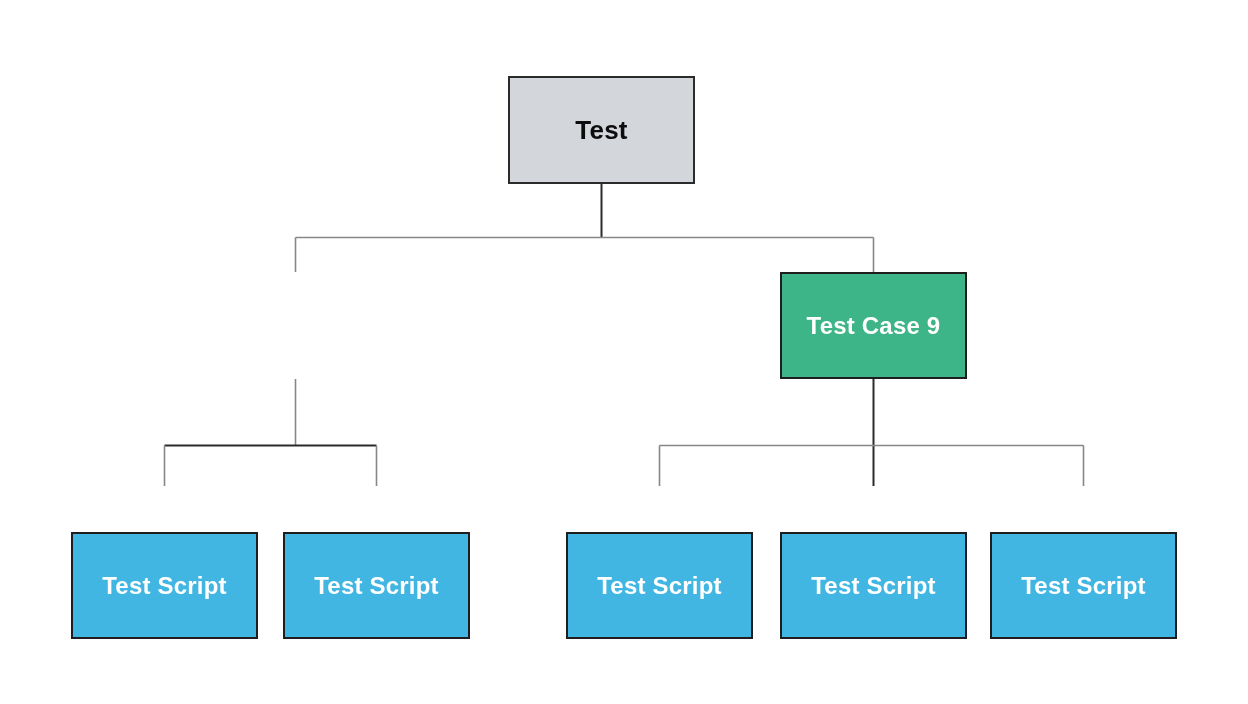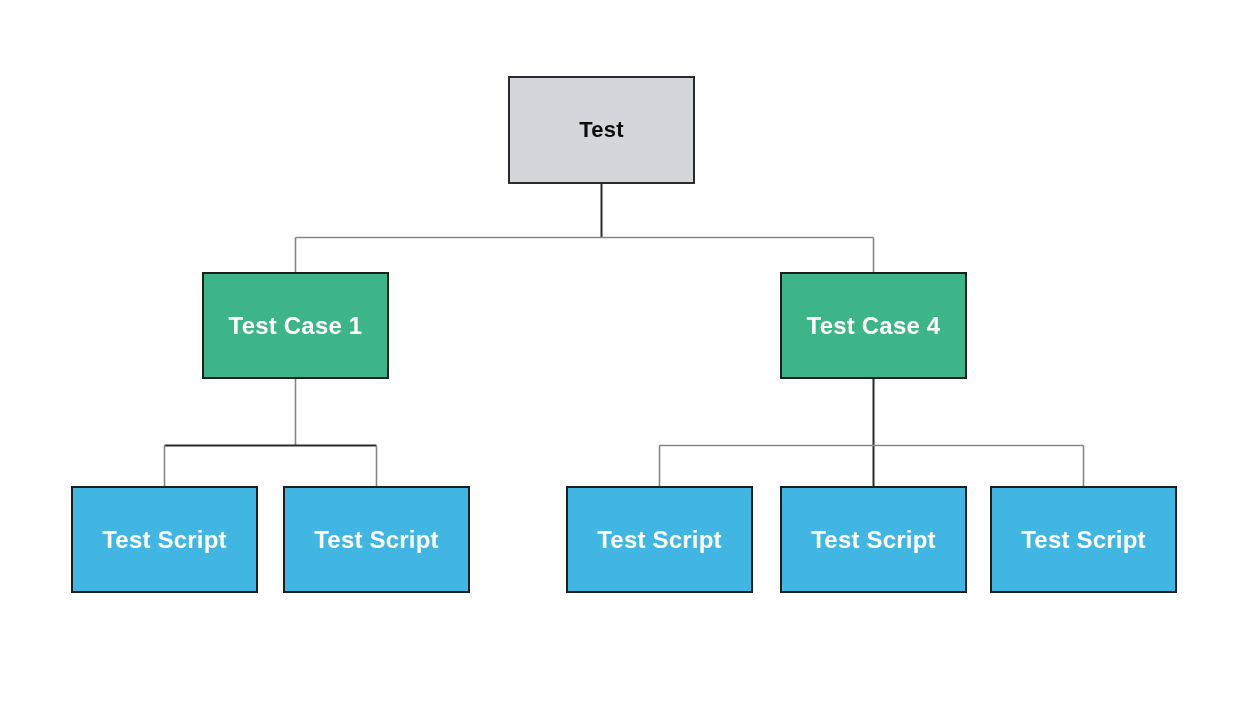--- a/index.html
+++ b/index.html
@@ -39,33 +39,34 @@
     text-align: center;
     border: 2px solid #1e1e1e;
     font-weight: 700;
     font-size: 24px;
     letter-spacing: 0.2px;
   }
   .node-scenario {
     background: var(--scenario_fill, #d3d7db);
     border-color: var(--scenario_border, #2b2b2b);
     color: var(--scenario_text, #0d0d0d);
-    font-size: 22px;
+    font-size: 26px;
     line-height: 34px;
   }
   .node-scenario .line { display: block; }
   .node-case {
     background: var(--case_fill, #3eb489);
     border-color: var(--case_border, #1e1e1e);
     color: var(--node_text_light, #ffffff);
   }
   .node-script {
     background: var(--script_fill, #41b6e3);
     border-color: var(--script_border, #1e1e1e);
     color: var(--node_text_light, #ffffff);
+    margin-top: 46px;
   }
 </style>
 </head>
 <body>
 
 <div class="canvas">
 
   <svg class="wires" width="1248" height="704" viewBox="0 0 1248 704" fill="none">
 
     <line class="ln-dark" x1="601.5" y1="184" x2="601.5" y2="237.5"></line>
@@ -83,26 +84,23 @@
     <line class="ln-gray" x1="659.5" y1="445.5" x2="659.5" y2="486"></line>
     <line class="ln-gray" x1="1083.5" y1="445.5" x2="1083.5" y2="486"></line>
   </svg>
 
   <div class="node node-scenario" style="left:508px; top:76px; width:187px; height:108px;">
     <div>
       <span class="line">Test</span>
     </div>
   </div>
 
-  <div class="node node-case" style="left:202px; top:272px; width:187px; height:107px;">
-    <span>Test Case 1</span>
-  </div>
 
   <div class="node node-case" style="left:780px; top:272px; width:187px; height:107px;">
-    <span>Test Case 4</span>
+    <span>Test Case 9</span>
   </div>
 
   <div class="node node-script" style="left:71px; top:486px; width:187px; height:107px;">
     <span>Test Script</span>
   </div>
 
   <div class="node node-script" style="left:283px; top:486px; width:187px; height:107px;">
     <span>Test Script</span>
   </div>
 

